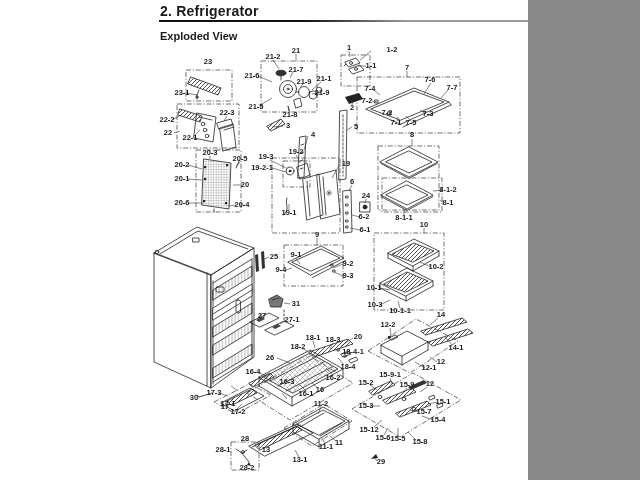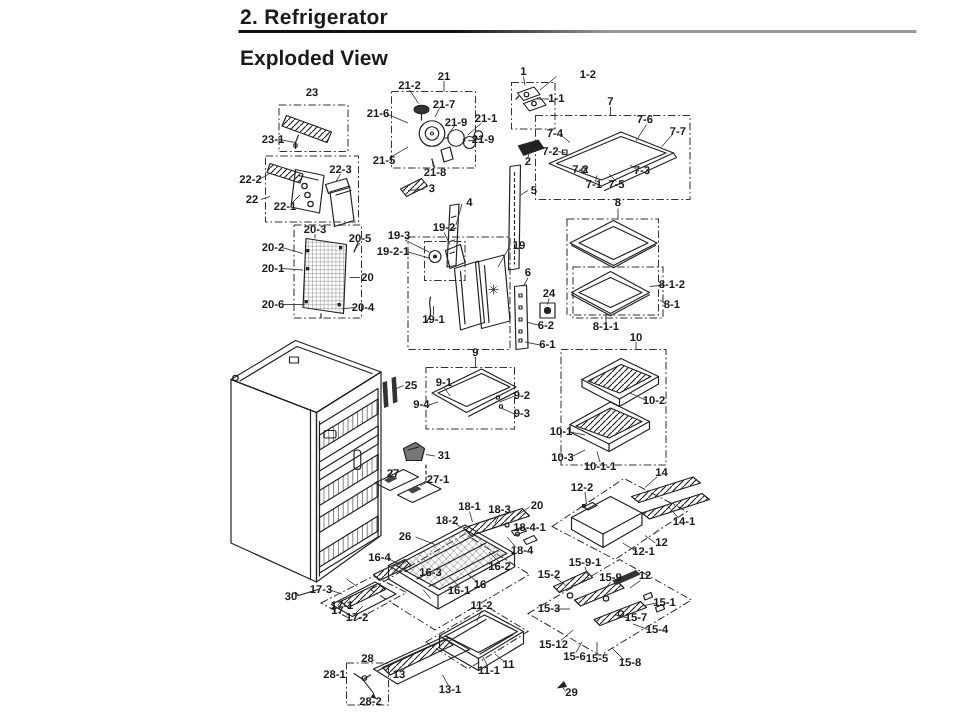--- a/index.html
+++ b/index.html
@@ -1,22 +1,22 @@
 <!DOCTYPE html>
 <html style="--ink: #1a1a1a; --paper: #ffffff;"><head>
 <meta charset="utf-8">
 <style>
   :root { --ink:#1a1a1a; --paper:#ffffff; }
   html,body{margin:0;padding:0;background:#888;}
-  .page{position:relative;width:640px;height:480px;background:var(--paper);
+  .page{position:relative;width:528px;height:480px;background:var(--paper);
         font-family:"Liberation Sans",sans-serif;overflow:hidden;color:var(--ink);}
   .title{position:absolute;left:160px;top:3px;font-size:14px;font-weight:bold;letter-spacing:.2px;}
   .title-rule{position:absolute;left:159px;top:20px;width:452px;height:2px;
         background:linear-gradient(to right,#111 0 32%,#9a9a9a 55% 100%);}
-  .subtitle{position:absolute;left:160px;top:30px;font-size:14px;font-weight:bold;}
+  .subtitle{position:absolute;left:160px;top:30px;font-size:11px;font-weight:bold;}
   svg.diagram{position:absolute;left:0;top:0;color:var(--ink);}
   .label-layer{position:absolute;left:0;top:0;width:640px;height:480px;}
   .part-label{position:absolute;transform:translate(-50%,-50%);font-size:7.5px;font-weight:700;
         line-height:1;white-space:nowrap;color:var(--ink);}
 </style>
 </head>
 <body>
 
 <div class="page">
   <div class="title">2.  Refrigerator</div>

